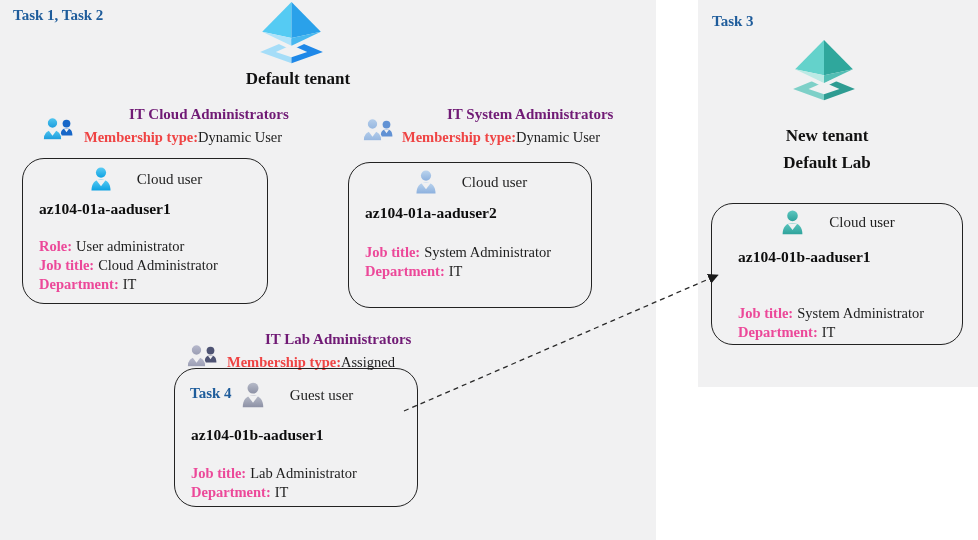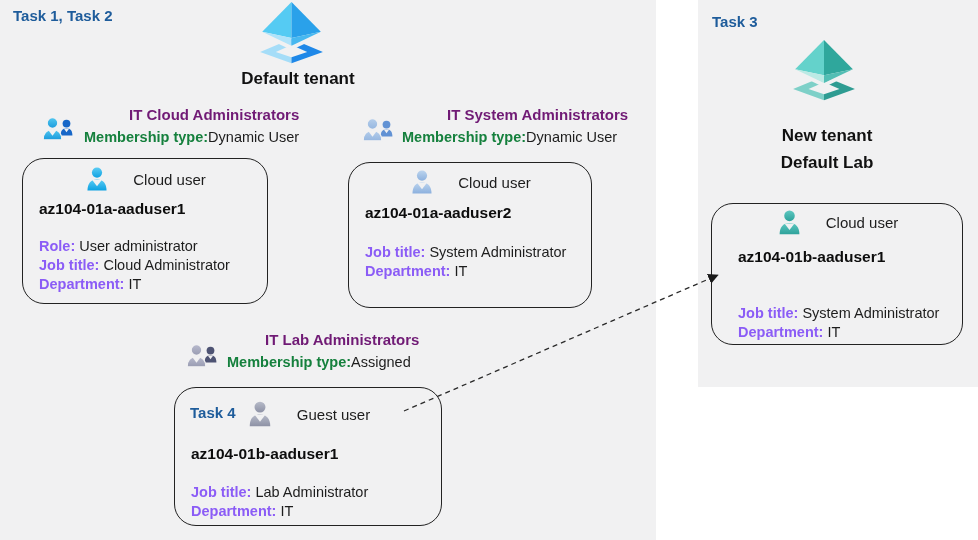--- a/index.html
+++ b/index.html
@@ -1,42 +1,42 @@
 <!DOCTYPE html>
 <html><head>
 <meta charset="utf-8">
 <style>
   html,body{margin:0;padding:0;background:#ffffff;}
   .canvas{
     position:relative;width:978px;height:540px;overflow:hidden;
-    font-family:Liberation Sans, sans-serif;color:#1a1a1a;background:#ffffff;
+    font-family:Liberation Serif, serif;color:#1a1a1a;background:#ffffff;
   }
   .panel{position:absolute;background:#f1f1f2;}
   .panel.left{left:0;top:0;width:656px;height:540px;}
   .panel.right{left:698px;top:0;width:280px;height:387px;}
   .task-label{position:absolute;font-weight:bold;font-size:15px;color:#1e5c9b;white-space:nowrap;}
   .tenant-title{position:absolute;font-weight:bold;font-size:17px;color:#111;text-align:center;white-space:nowrap;}
   .tenant-title .line{line-height:27px;}
   .group-name{position:absolute;font-weight:bold;font-size:15px;color:#701a75;white-space:nowrap;margin-left:45px;}
   .membership{position:absolute;font-size:14.5px;color:#1d1d1d;white-space:nowrap;}
-  .membership b{color:#15803d;}
+  .membership b{color:#ef4444;}
   .card{
     position:absolute;border:1.4px solid #222222;border-radius:22px;
     background:transparent;box-sizing:border-box;
   }
   .card-head{
     position:absolute;left:0;right:0;display:flex;align-items:center;
     justify-content:center;gap:23px;
   }
   .card-head .utype{font-size:15px;color:#1d1d1d;white-space:nowrap;}
   .card-task{position:absolute;font-weight:bold;font-size:15px;color:#1e5c9b;white-space:nowrap;}
   .user-name{position:absolute;font-weight:bold;font-size:15.5px;color:#0d0d0d;white-space:nowrap;}
   .fields{position:absolute;font-size:14.5px;line-height:19px;color:#1d1d1d;}
   .fields .field{white-space:nowrap;}
-  .fields b{color:#8b5cf6;margin-right:4px;}
+  .fields b{color:#ec4899;margin-right:4px;}
   .abs{position:absolute;}
   svg{display:block;}
   .arrow-layer{position:absolute;left:0;top:0;pointer-events:none;}
 </style>
 </head>
 <body>
 
 <svg width="0" height="0" style="position:absolute" aria-hidden="true">
   <defs>
     <linearGradient id="g-user-cyan" x1="0" y1="0" x2="0" y2="1">
@@ -178,21 +178,21 @@
       <circle cx="11.5" cy="8" r="5.3" fill="url(#g-g3-front)" stroke="#f1f1f2" stroke-width="1.2"></circle>
       <path d="M11.5,14.6 C5,14.6 2.2,18.8 2.2,24.8 L20.8,24.8 C20.8,18.8 18,14.6 11.5,14.6 Z" fill="url(#g-g3-front)" stroke="#f1f1f2" stroke-width="1.2"></path>
       <path d="M7.2,15.1 L15.8,15.1 L11.5,20.7 Z" fill="#f1f1f2"></path>
     </svg>
   </div>
   <div class="group-name" style="left:220px;top:331px">IT Lab Administrators</div>
   <div class="membership" style="left:227px;top:354px">
     <b>Membership type:</b><span>Assigned</span>
   </div>
 
-  <div class="card" style="left:174px;top:387px;width:268px;height:139px">
+  <div class="card" style="left:174px;top:368px;width:244px;height:139px">
     <div class="card-task" style="left:15px;top:16px">Task 4</div>
     <div class="card-head" style="top:12px">
       <svg width="28" height="28" viewBox="0 0 24 24">
         <circle cx="12" cy="6.1" r="4.7" fill="url(#g-user-gray)"></circle>
         <path d="M12,12.4 C6,12.4 3.2,16.6 3.2,22.5 L20.8,22.5 C20.8,16.6 18,12.4 12,12.4 Z" fill="url(#g-user-gray)"></path>
         <path d="M7.6,12.9 L16.4,12.9 L12,18.6 Z" fill="#f1f1f2"></path>
       </svg>
       <span class="utype">Guest user</span>
     </div>
     <div class="user-name" style="left:16px;top:57px">az104-01b-aaduser1</div>

